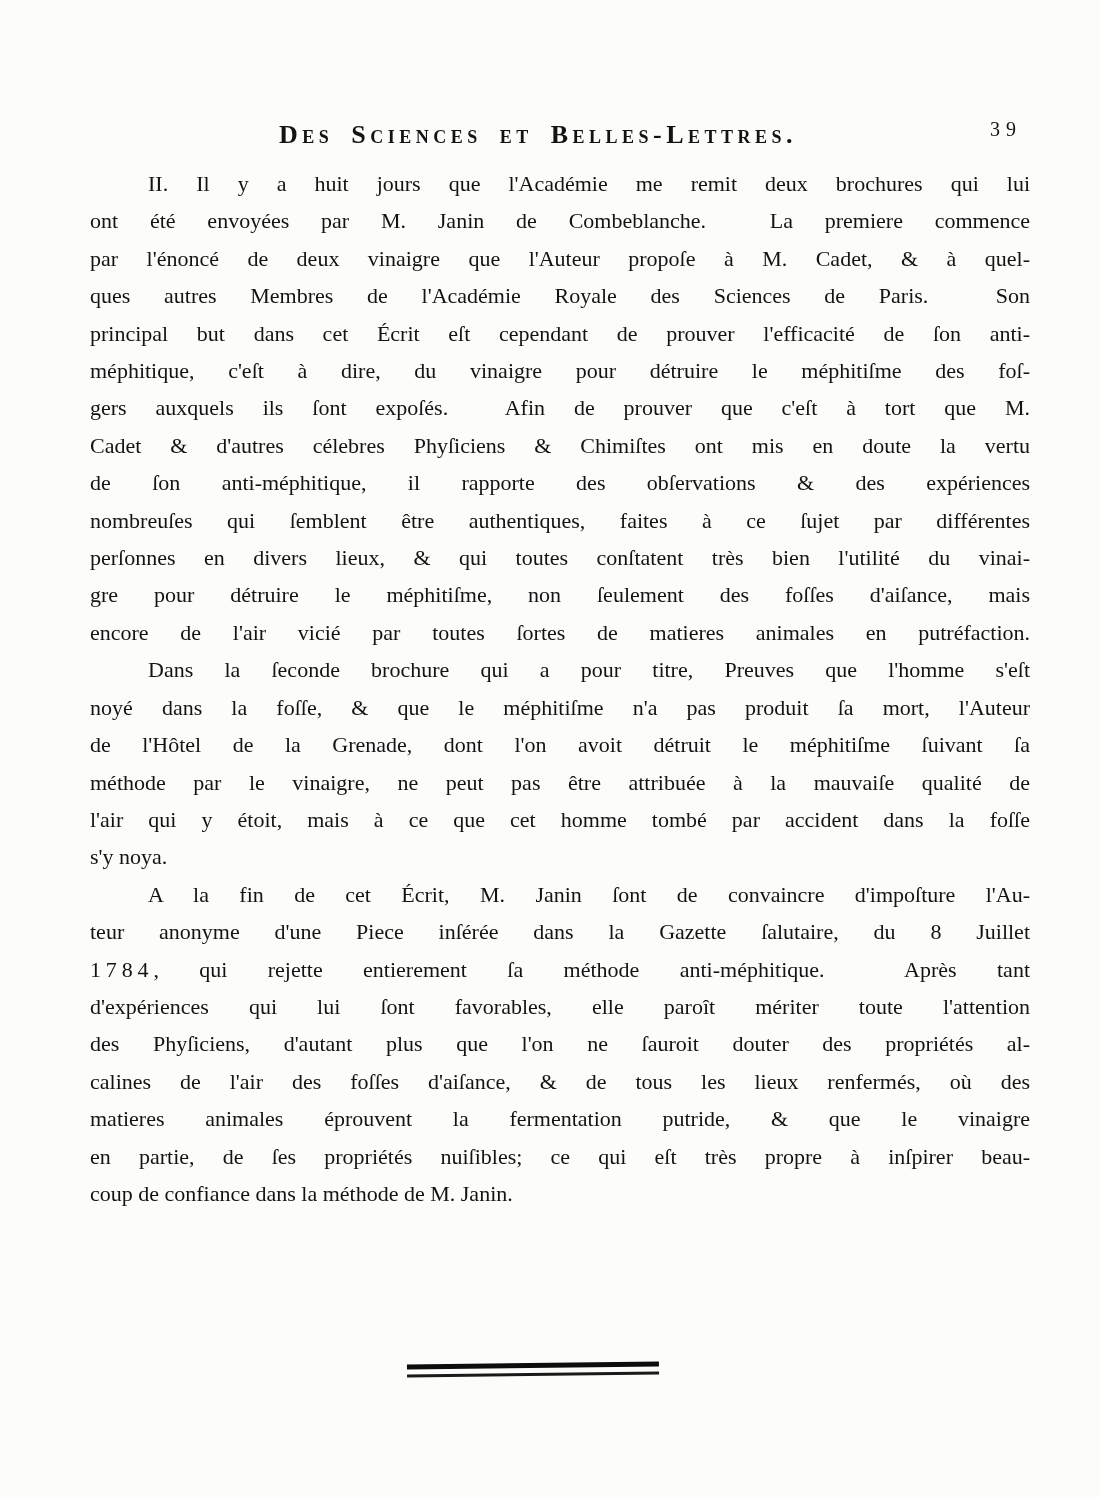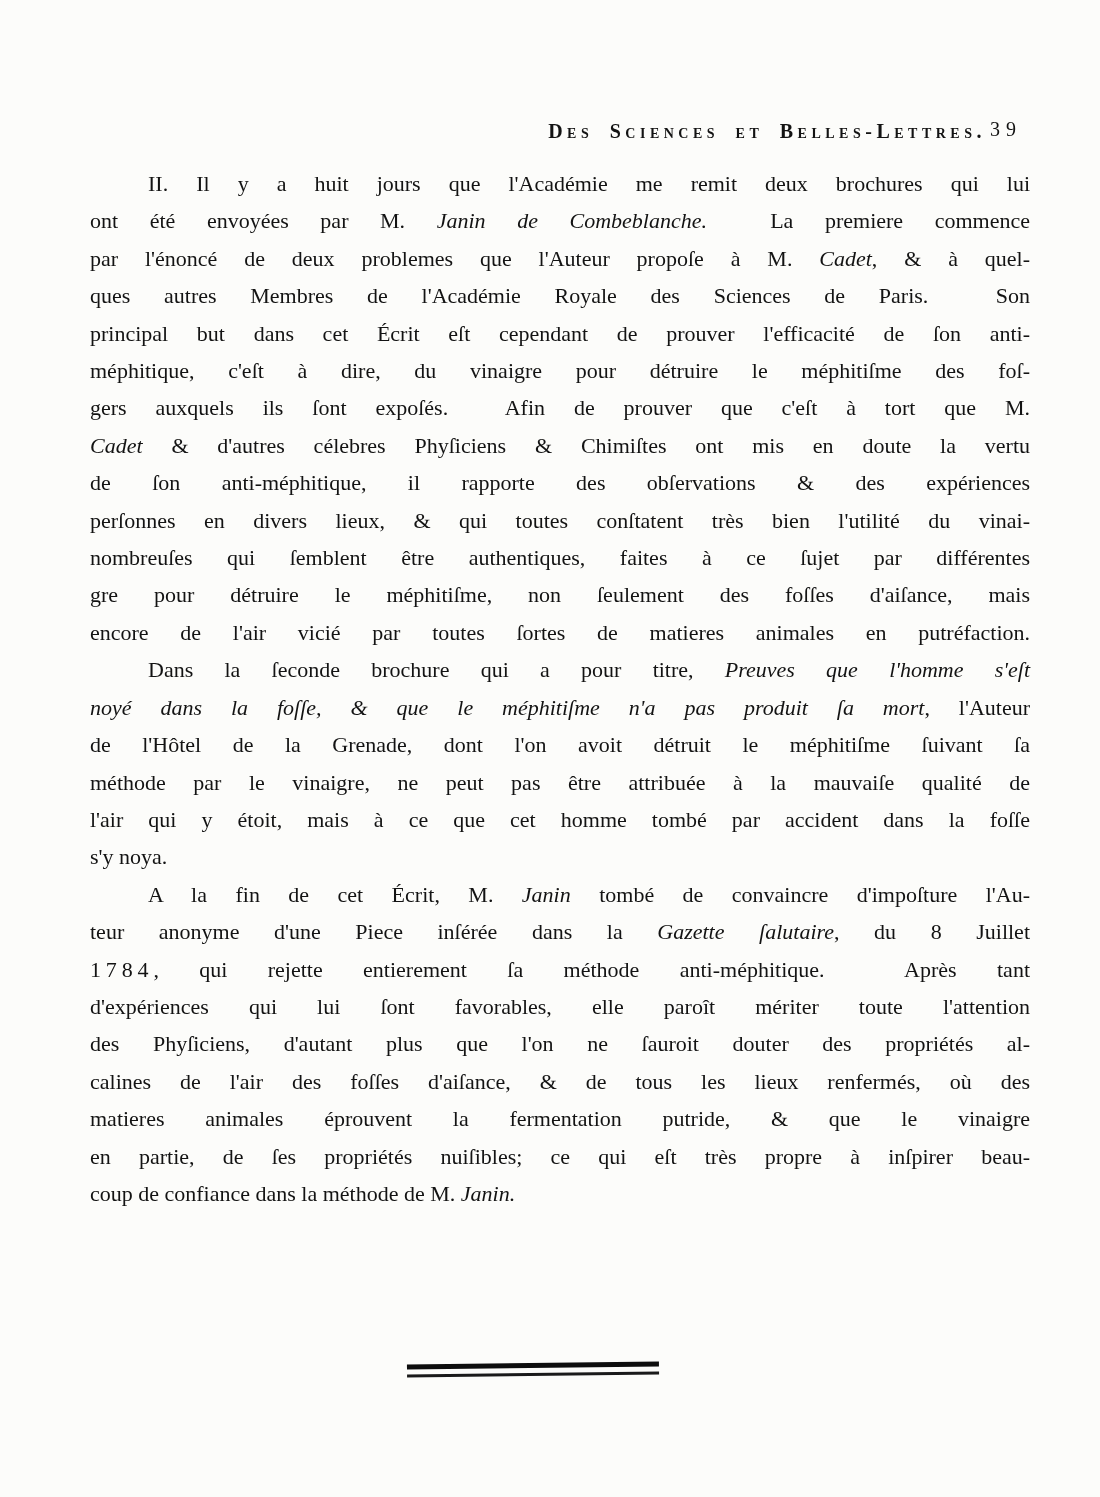--- a/index.html
+++ b/index.html
@@ -22,24 +22,24 @@
   
   .running-header {
     position: absolute;
     top: 120px;
     left: 90px;
     width: 940px;
     height: 40px;
   }
   .header-title {
     display: block;
-    text-align: right;
+    text-align: center;
     padding-right: 44px;
     font-variant: small-caps;
-    font-size: 20px;
+    font-size: 26px;
     letter-spacing: 4.5px;
     word-spacing: 7px;
     font-weight: 600;
   }
   .page-number {
     position: absolute;
     right: 8px;
     top: -2px;
     font-size: 20px;
     letter-spacing: 6px;
@@ -53,21 +53,21 @@
     font-size: 22px;
     line-height: 37.4px;
   }
   .line {
     text-align: justify;
     text-align-last: justify;
     white-space: normal;
   }
   .line.indent { text-indent: 58px; }
   .line.last { text-align-last: left; }
-  .it { font-style: italic; }
+  .it { }
   .spaced { letter-spacing: 0.22em; }
   
   .divider {
     position: absolute;
     top: 1363px;
     left: 407px;
     width: 252px;
     transform: rotate(-0.7deg);
   }
   .rule-thick {
@@ -86,38 +86,38 @@
 <div class="page">
 
   <div class="running-header">
     <span class="header-title">Des Sciences et Belles-Lettres.</span>
     <span class="page-number">39</span>
   </div>
 
   <div class="text-block" id="text-block">
       <div class="line indent"><span class="">II. Il y a huit jours que l'Académie me remit deux brochures qui lui</span></div>
       <div class="line"><span class="">ont été envoyées par M. </span><span class="it">Janin de Combeblanche.</span><span class="">&nbsp; La premiere commence</span></div>
-      <div class="line"><span class="">par l'énoncé de deux problemes que l'Auteur propoſe à M. </span><span class="it">Cadet</span><span class="">, &amp; à quel-</span></div>
+      <div class="line"><span class="">par l'énoncé de deux vinaigre que l'Auteur propoſe à M. </span><span class="it">Cadet</span><span class="">, &amp; à quel-</span></div>
       <div class="line"><span class="">ques autres Membres de l'Académie Royale des Sciences de Paris.&nbsp; Son</span></div>
       <div class="line"><span class="">principal but dans cet Écrit eſt cependant de prouver l'efficacité de ſon anti-</span></div>
       <div class="line"><span class="">méphitique, c'eſt à dire, du vinaigre pour détruire le méphitiſme des foſ-</span></div>
       <div class="line"><span class="">gers auxquels ils ſont expoſés.&nbsp; Afin de prouver que c'eſt à tort que M.</span></div>
       <div class="line"><span class="it">Cadet</span><span class=""> &amp; d'autres célebres Phyſiciens &amp; Chimiſtes ont mis en doute la vertu</span></div>
       <div class="line"><span class="">de ſon anti-méphitique, il rapporte des obſervations &amp; des expériences</span></div>
+      <div class="line"><span class="">nombreuſes qui ſemblent être authentiques, faites à ce ſujet par différentes</span></div>
       <div class="line"><span class="">perſonnes en divers lieux, &amp; qui toutes conſtatent très bien l'utilité du vinai-</span></div>
-      <div class="line"><span class="">nombreuſes qui ſemblent être authentiques, faites à ce ſujet par différentes</span></div>
       <div class="line"><span class="">gre pour détruire le méphitiſme, non ſeulement des foſſes d'aiſance, mais</span></div>
       <div class="line"><span class="">encore de l'air vicié par toutes ſortes de matieres animales en putréfaction.</span></div>
       <div class="line indent"><span class="">Dans la ſeconde brochure qui a pour titre, </span><span class="it">Preuves que l'homme s'eſt</span></div>
       <div class="line"><span class="it">noyé dans la foſſe, &amp; que le méphitiſme n'a pas produit ſa mort</span><span class="">, l'Auteur</span></div>
       <div class="line"><span class="">de l'Hôtel de la Grenade, dont l'on avoit détruit le méphitiſme ſuivant ſa</span></div>
       <div class="line"><span class="">méthode par le vinaigre, ne peut pas être attribuée à la mauvaiſe qualité de</span></div>
       <div class="line"><span class="">l'air qui y étoit, mais à ce que cet homme tombé par accident dans la foſſe</span></div>
       <div class="line last"><span class="">s'y noya.</span></div>
-      <div class="line indent"><span class="">A la fin de cet Écrit, M. </span><span class="it">Janin</span><span class=""> tombé de convaincre d'impoſture l'Au-</span></div>
+      <div class="line indent"><span class="">A la fin de cet Écrit, M. </span><span class="it">Janin</span><span class=""> ſont de convaincre d'impoſture l'Au-</span></div>
       <div class="line"><span class="">teur anonyme d'une Piece inſérée dans la </span><span class="it">Gazette ſalutaire</span><span class="">, du 8 Juillet</span></div>
       <div class="line"><span class=" spaced">1784</span><span class="">, qui rejette entierement ſa méthode anti-méphitique.&nbsp; Après tant</span></div>
       <div class="line"><span class="">d'expériences qui lui ſont favorables, elle paroît mériter toute l'attention</span></div>
       <div class="line"><span class="">des Phyſiciens, d'autant plus que l'on ne ſauroit douter des propriétés al-</span></div>
       <div class="line"><span class="">calines de l'air des foſſes d'aiſance, &amp; de tous les lieux renfermés, où des</span></div>
       <div class="line"><span class="">matieres animales éprouvent la fermentation putride, &amp; que le vinaigre</span></div>
       <div class="line"><span class="">en partie, de ſes propriétés nuiſibles; ce qui eſt très propre à inſpirer beau-</span></div>
       <div class="line last"><span class="">coup de confiance dans la méthode de M. </span><span class="it">Janin.</span></div>
     </div>
 

